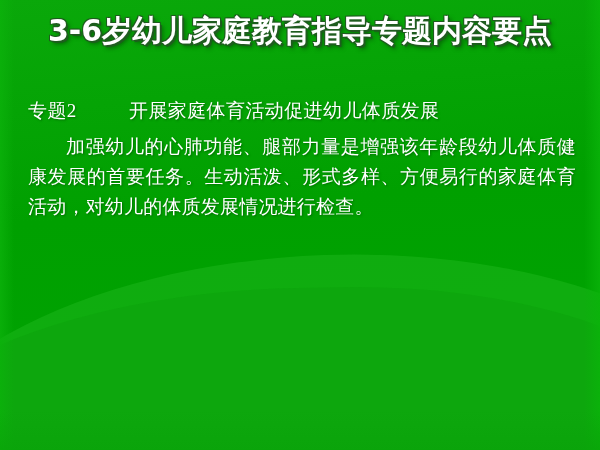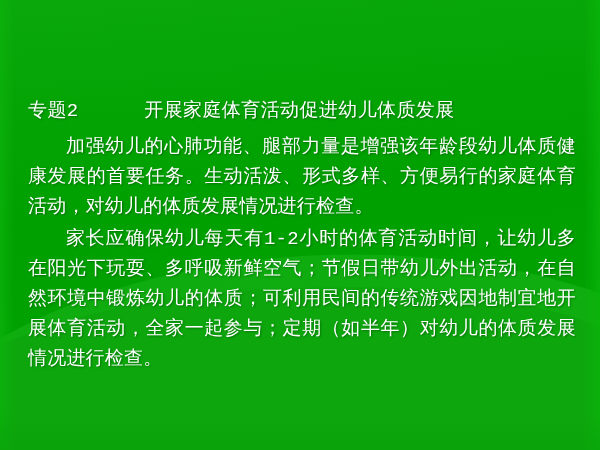--- a/index.html
+++ b/index.html
@@ -100,21 +100,21 @@
 
   .body-area {
     position: absolute;
     left: 28px;
     top: 96px;
     width: 548px;
     z-index: 6;
   }
   .para {
     color: #ffffff;
-    font-family: Liberation Mono, monospace;
+    font-family: Liberation Serif, serif;
     font-size: 19px;
     line-height: 30px;
     letter-spacing: 0.2px;
     text-shadow: 1px 1px 2px rgba(0,60,0,0.5);
     margin: 0 0 2px 0;
     text-align: justify;
   }
   .para.heading {
     margin-bottom: 6px;
     letter-spacing: 0.4px;
@@ -131,28 +131,30 @@
 <body>
 
 <div class="slide">
 
   <div class="swoosh-a"></div>
   <div class="swoosh-b"></div>
   <div class="edge-left"></div>
   <div class="edge-right"></div>
   <div class="edge-bottom"></div>
 
+  <div class="title-wrap">
+    <span class="title">3-6岁幼儿家庭教育指导专题内容要点</span>
+  </div>
 
   <div class="body-area">
 
     <p class="para heading">
       <span>专题2</span>
       <span class="gap"></span>
       <span>开展家庭体育活动促进幼儿体质发展</span>
     </p>
 
     <p class="para indent">加强幼儿的心肺功能、腿部力量是增强该年龄段幼儿体质健康发展的首要任务。生动活泼、形式多样、方便易行的家庭体育活动，对幼儿的体质发展情况进行检查。</p>
 
-    <p class="para indent">家长应确保幼儿每天有1-2小时的体育活动时间，让幼儿多在阳光下玩耍、多呼吸新鲜空气；节假日带幼儿外出活动，在自然环境中锻炼幼儿的体质；可利用民间的传统游戏因地制宜地开展体育活动，全家一起参与；定期（如半年）对幼儿的体质发展情况进行检查。</p>
 
   </div>
 
 </div>
 
 </body></html>

